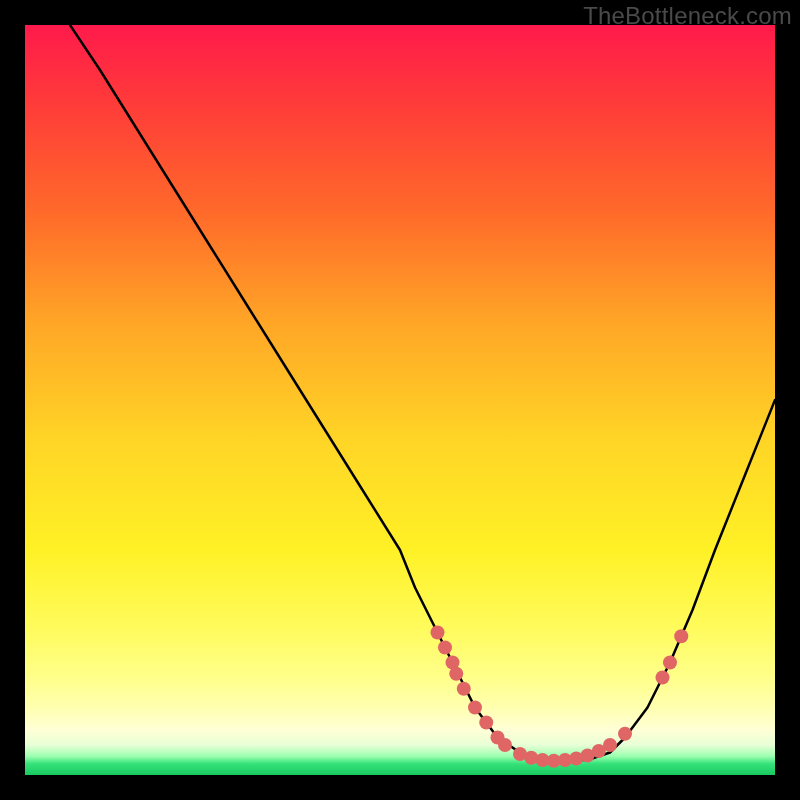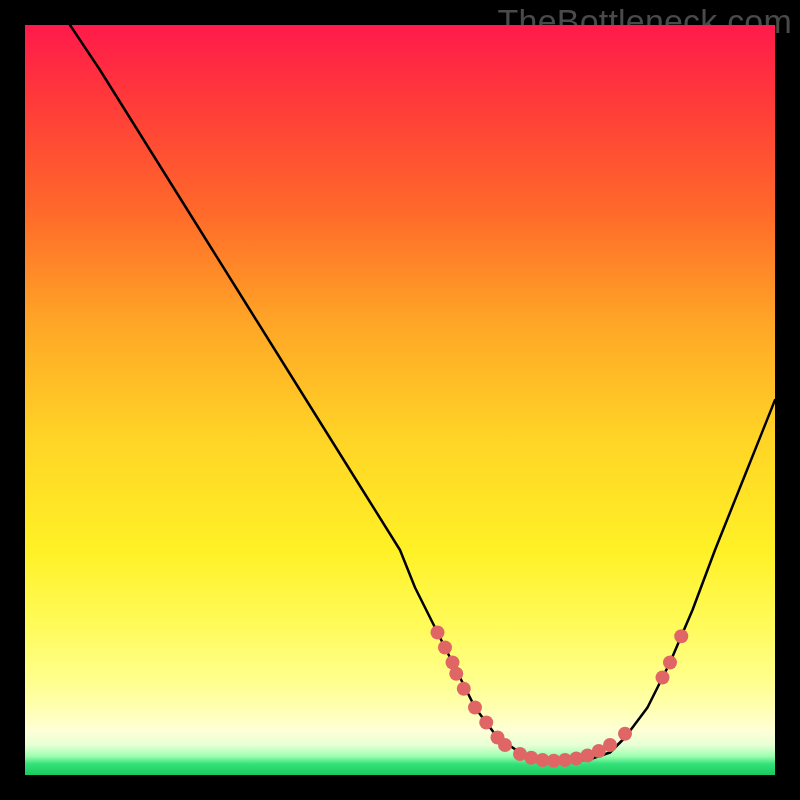--- a/index.html
+++ b/index.html
@@ -38,21 +38,21 @@
       #9cffb0 97.5%,
       #35e27a 98.5%,
       #18c95e 100%
     );
   }
   .watermark {
     position: absolute;
     top: 2px;
     right: 8px;
     color: #4a4a4a;
-    font-size: 34px;
+    font-size: 24px;
     font-weight: 400;
     letter-spacing: 0.2px;
     user-select: none;
   }
   svg.curve {
     position: absolute;
     left: 0;
     top: 0;
     width: 750px;
     height: 750px;

